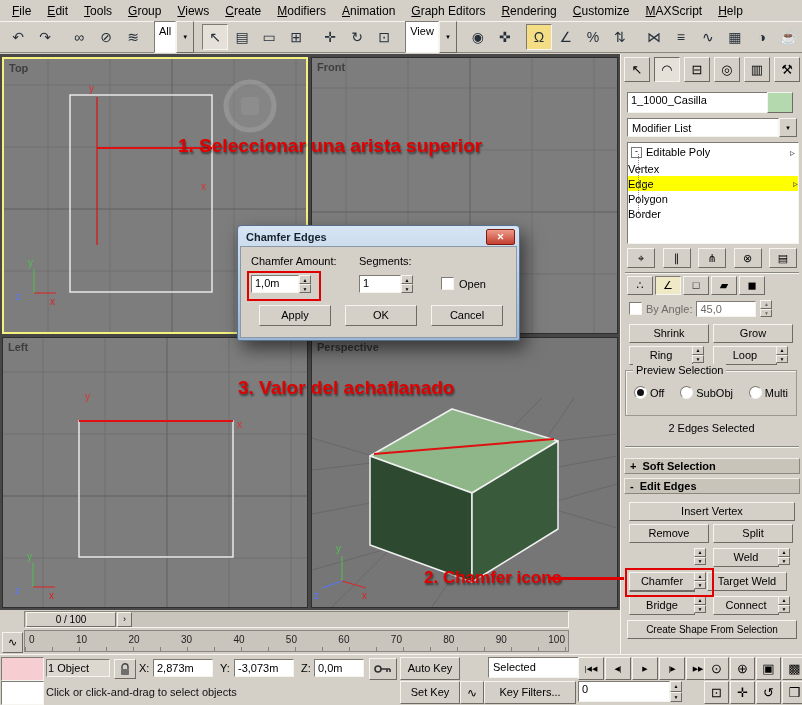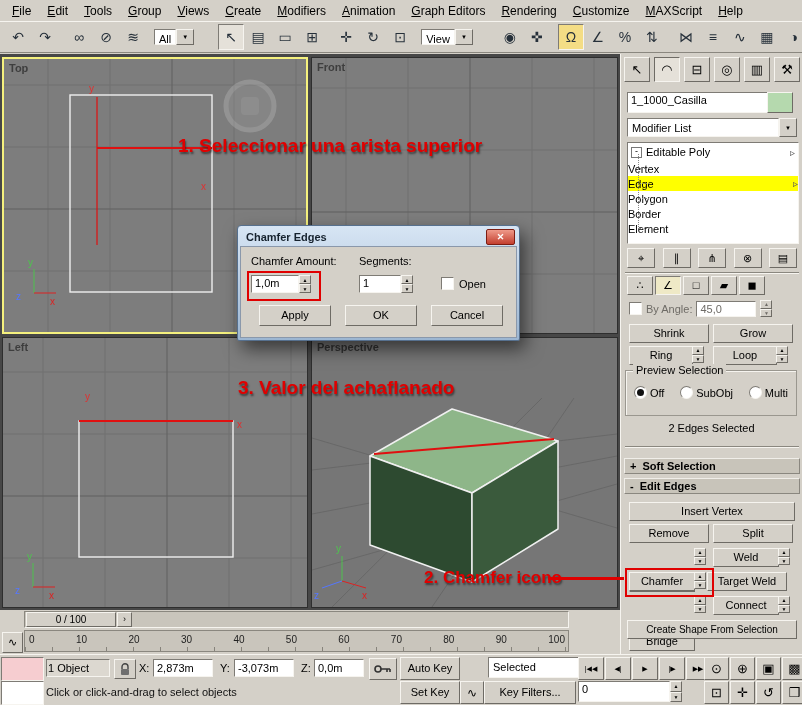--- a/index.html
+++ b/index.html
@@ -14,21 +14,21 @@
   .menu-item{padding:3px 8px;font-size:12px;}
   .menu-item::first-letter{text-decoration:underline;}
 
   
   .toolbar{position:absolute;left:0;top:21px;width:100%;height:32px;border-top:1px solid #f6f4ef;
     border-bottom:1px solid #8a877f;display:flex;align-items:center;padding:0 5px;box-sizing:border-box;}
   .tb-group{display:flex;gap:1px;margin-right:8px;}
   .tbtn{width:24px;height:24px;display:flex;align-items:center;justify-content:center;font-size:14px;color:#26303a;border:1px solid transparent;}
   .tbtn[data-state="pressed"]{background:#e5e1d9;border-color:#7e7b75 #f6f4ef #f6f4ef #7e7b75;}
   .tbtn[data-state="on"]{background:#f4dd85;border-color:#7e7b75 #f6f4ef #f6f4ef #7e7b75;}
-  .combo{display:flex;height:16px;margin-right:24px;}
+  .combo{display:flex;height:32px;margin-right:8px;}
   .combo-text{background:#fff;border:1px solid;border-color:#7e7b75 #f6f4ef #f6f4ef #7e7b75;padding:3px 4px 0 4px;font-size:11px;flex:1;overflow:hidden;}
   .combo-btn{width:16px;background:var(--ui-gray,#d4d0c8);border:1px solid;border-color:#f6f4ef #6e6b65 #6e6b65 #f6f4ef;font-size:6px;display:flex;align-items:center;justify-content:center;}
   .combo-all{width:64px;} .combo-view{width:82px;}
 
   
   .viewport-area{position:absolute;left:0;top:54px;width:620px;height:556px;background:#474747;}
   .vp{position:absolute;background:var(--viewport-bg,#7d7d7d);overflow:hidden;}
   #vp-top{left:2px;top:3px;width:302px;height:273px;border:2px solid var(--active-viewport-border,#f5f17e);}
   #vp-front{left:311px;top:3px;width:305px;height:275px;border:1px solid #2e2e2e;}
   #vp-left{left:2px;top:283px;width:304px;height:269px;border:1px solid #2e2e2e;}
@@ -449,24 +449,20 @@
           <div class="stack-child" data-state="">
             <span>Polygon</span>
             <span class="stack-marker"></span>
           </div>
 
           <div class="stack-child" data-state="">
             <span>Border</span>
             <span class="stack-marker"></span>
           </div>
 
-          <div class="stack-child" data-state="">
-            <span>Element</span>
-            <span class="stack-marker"></span>
-          </div>
         </div>
     </div>
 
     <div id="cp-stacktools">
 
     <span class="cp-tool raised btn">
           <span>⌖</span>
         </span>
         <span class="cp-tool raised btn">
           <span>∥</span>
@@ -573,21 +569,21 @@
         <b>▲</b>
         <b>▼</b>
       </div>
     <div class="cp-btn raised btn" style="left:8px;top:518px;width:64px;">Chamfer</div>
     <div class="cp-spin" style="left:73px;top:518px;">
         <b>▲</b>
         <b>▼</b>
       </div>
     <div id="chamfer-hl"></div>
     <div class="cp-btn raised btn" style="left:86px;top:518px;width:78px;">Target Weld</div>
-    <div class="cp-btn raised btn" style="left:8px;top:542px;width:64px;margin-top:36px;">Bridge</div>
+    <div class="cp-btn raised btn" style="left:8px;top:542px;width:64px;">Bridge</div>
     <div class="cp-spin" style="left:73px;top:542px;">
         <b>▲</b>
         <b>▼</b>
       </div>
     <div class="cp-btn raised btn" style="left:92px;top:542px;width:64px;">Connect</div>
     <div class="cp-spin" style="left:157px;top:542px;">
         <b>▲</b>
         <b>▼</b>
       </div>
     <div class="cp-btn raised btn" style="left:6px;top:566px;width:168px;font-size:10px;">Create Shape From Selection</div>

